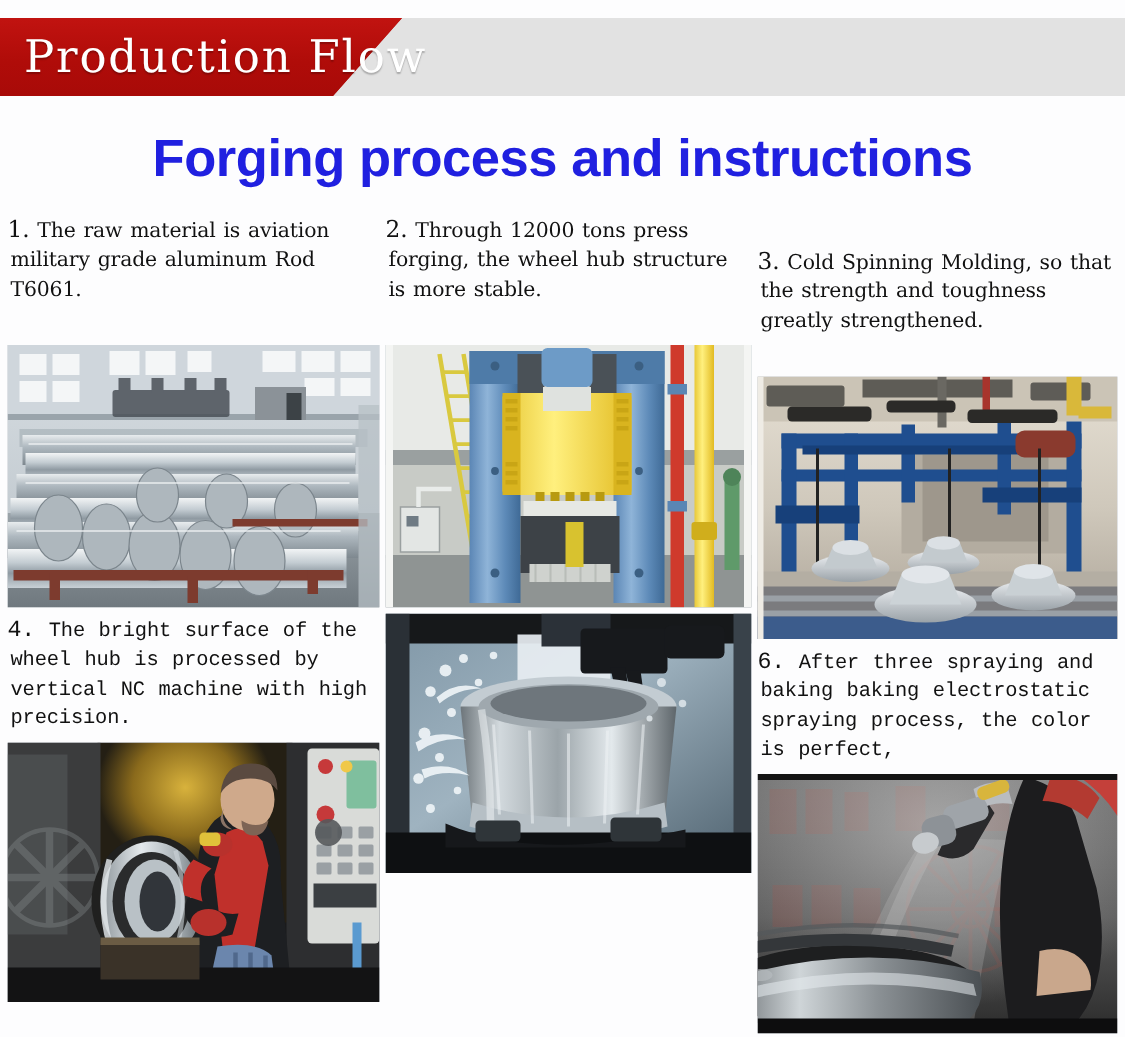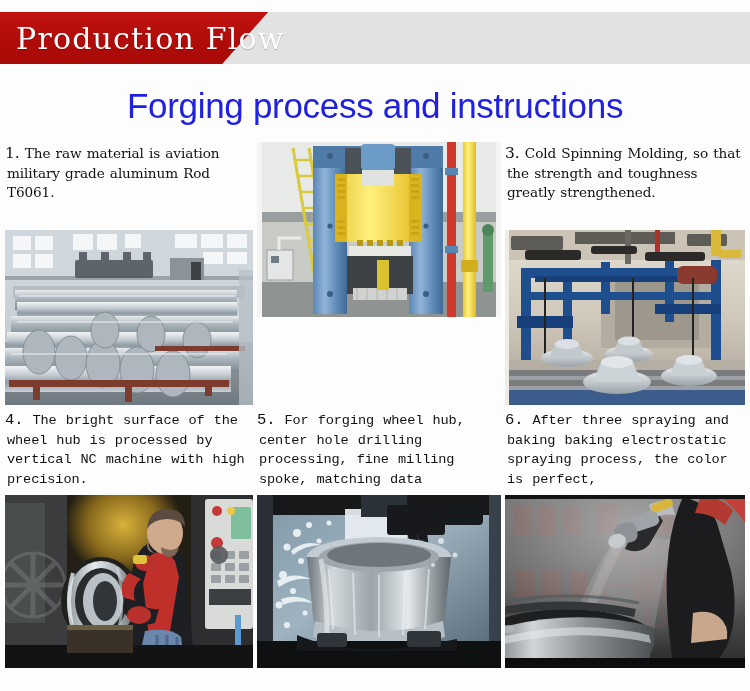--- a/index.html
+++ b/index.html
@@ -35,36 +35,36 @@
     white-space: nowrap;
     text-shadow: 0 1px 1px rgba(0,0,0,.25);
   }
 
   
   .headline {
     position: absolute; left: 0; top: 86px; width: 750px;
     text-align: center;
     color: #2020e0;
     font-family: "Liberation Sans", "DejaVu Sans", sans-serif;
-    font-weight: normal;
+    font-weight: bold;
     font-size: 35px;
     letter-spacing: -0.3px;
     white-space: nowrap;
   }
 
   
   .grid { position: absolute; left: 0; top: 142px; width: 750px; }
   .row { position: relative; width: 638px; }
   .row.r1 { height: 267px; }
   .row.r2 { height: 268px; }
 
   .cell { position: absolute; top: 0; }
   .cell.c1 { left: 5px;   width: 248px; }
   .cell.c2 { left: 257px; width: 244px; }
-  .cell.c3 { left: 505px; width: 240px; }
+  .cell.c3 { left: 505px; width: 240px; margin-top: 21px; }
 
   .step-text {
     display: block;
     color: #111;
     font-family: "DejaVu Serif", "Liberation Serif", serif;
     font-size: 13.6px;
     line-height: 1.42;
     letter-spacing: -0.1px;
     word-spacing: 1px;
     text-align: left;
@@ -191,20 +191,24 @@
                 <rect x="200" y="150" width="7" height="16"></rect>
                 <rect x="150" y="116" width="90" height="5"></rect>
               </g>
             </g>
             <rect x="234" y="40" width="14" height="135" fill="#b7c0c6" opacity=".75"></rect>
           </svg>
         </div>
       </div>
 
       <div class="cell c2">
+        <div class="step-text">
+          <span class="step-num">2.</span>
+          <span>Through 12000 tons press forging, the wheel hub structure is more stable.</span>
+        </div>
         <div class="photo">
           <svg viewBox="0 0 244 175" preserveAspectRatio="none">
             <defs>
               <linearGradient id="p2blue" x1="0" y1="0" x2="1" y2="0">
                 <stop offset="0" stop-color="#5b86b5"></stop>
                   <stop offset="0.35" stop-color="#8fb4d8"></stop>
                 <stop offset="0.7" stop-color="#5d8ab8"></stop>
                   <stop offset="1" stop-color="#3f6a96"></stop>
               </linearGradient>
               <linearGradient id="p2yel" x1="0" y1="0" x2="1" y2="0">
@@ -479,24 +483,20 @@
               <path d="M152 140 l0 33 M162 140 l0 33 M172 142 l0 31" stroke="#50688c" stroke-width="3"></path>
             </g>
             <rect x="0" y="150" width="248" height="23" fill="#131314"></rect>
             <rect x="62" y="132" width="66" height="26" fill="#3a3228"></rect>
             <rect x="62" y="130" width="66" height="5" fill="#6b5c44"></rect>
           </svg>
         </div>
       </div>
 
       <div class="cell c2">
-        <div class="step-text">
-          <span class="step-num">5.</span>
-          <span>For forging wheel hub, center hole drilling processing, fine milling spoke, matching data</span>
-        </div>
         <div class="photo">
           <svg viewBox="0 0 244 173" preserveAspectRatio="none">
             <defs>
               <linearGradient id="p5bg" x1="0" y1="0" x2="1" y2="1">
                 <stop offset="0" stop-color="#7f96a6"></stop>
                   <stop offset="0.45" stop-color="#9fb3c0"></stop>
                 <stop offset="1" stop-color="#4d606d"></stop>
               </linearGradient>
               <linearGradient id="p5rim" x1="0" y1="0" x2="1" y2="0">
                 <stop offset="0" stop-color="#6d757a"></stop>

